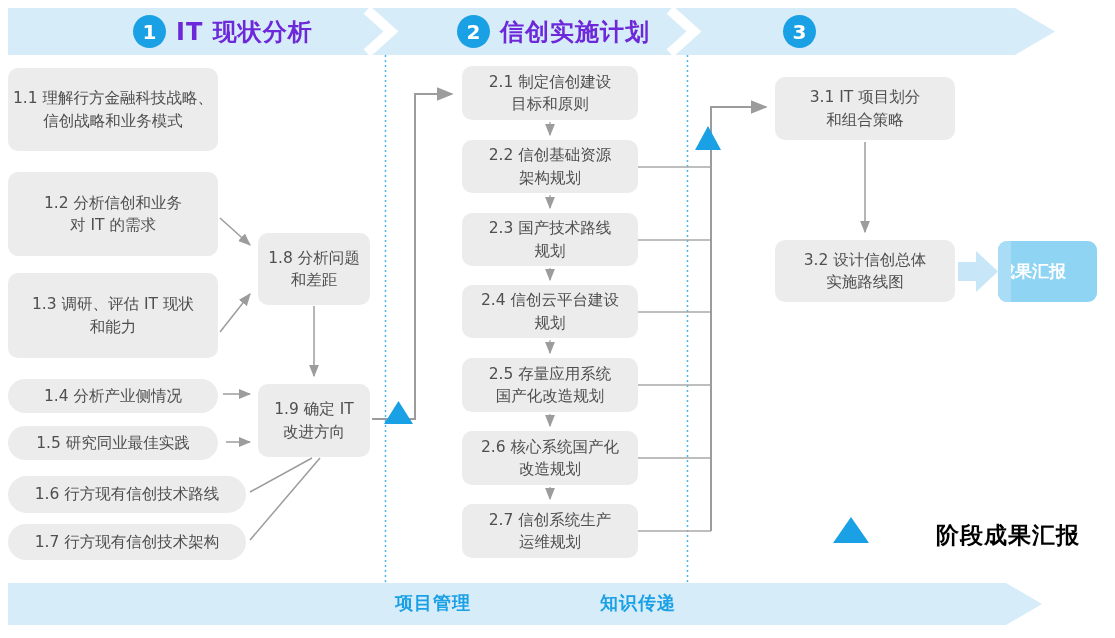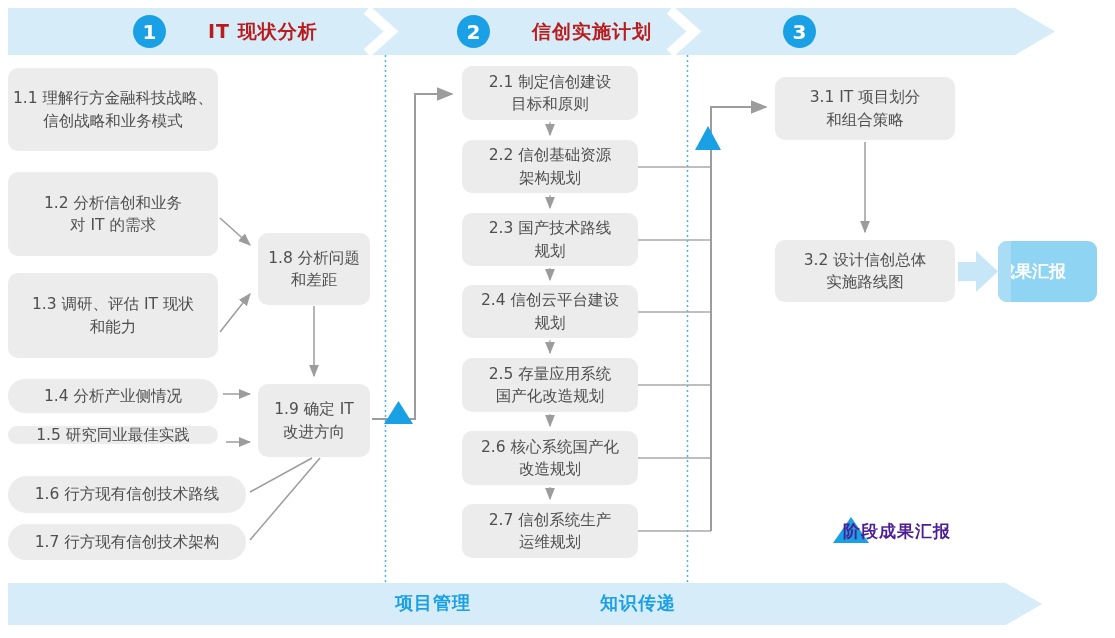--- a/index.html
+++ b/index.html
@@ -10,39 +10,39 @@
   .banner.top { left:8px; top:8px; width:1047px; height:47px;
     clip-path:polygon(0 0, calc(100% - 40px) 0, 100% 50%, calc(100% - 40px) 100%, 0 100%); }
   .banner.bottom { left:8px; top:583px; width:1034px; height:42px;
     clip-path:polygon(0 0, calc(100% - 36px) 0, 100% 50%, calc(100% - 36px) 100%, 0 100%); }
 
   .overlay { position:absolute; left:0; top:0; width:1115px; height:638px; z-index:1; }
 
   .phase { position:absolute; top:8px; height:47px; display:flex; align-items:center; gap:10px; z-index:3; }
   .phase .num { width:33px; height:33px; border-radius:50%; background:#1aa0e4; color:#fff;
     font-weight:bold; font-size:20px; display:flex; align-items:center; justify-content:center; }
-  .phase .ptitle { color:#b91c1c; font-weight:bold; font-size:19px; letter-spacing:1px;margin-left:32px; }
+  .phase .ptitle { color:#6d28d9; font-weight:bold; font-size:24px; letter-spacing:1px; }
 
   .gbox { position:absolute; background:#ececec; border-radius:10px; z-index:2;
     display:flex; flex-direction:column; align-items:center; justify-content:center;
     color:#4f4f50; font-size:15.5px; line-height:1.45; text-align:center; }
   .gbox span { white-space:nowrap; }
   .pill { border-radius:19px; }
 
   .report-box { position:absolute; left:998px; top:241px; width:99px; height:61px;
     background:#8fd4f2; border-radius:9px; z-index:2; display:flex; align-items:center; }
   .report-box .stripe { position:absolute; left:0; top:0; width:13px; height:100%;
     background:#a8ddf5; border-radius:9px 0 0 9px; }
   .report-box .rtext { flex:1; text-align:center; color:#fff; font-weight:bold;
     font-size:17px; line-height:1.35; display:flex; flex-direction:row; }
 
   .bottom-label { position:absolute; top:591px; z-index:3; color:#1aa0e4;
     font-weight:bold; font-size:18px; letter-spacing:1px; }
-  .legend-label { position:absolute; left:843px; top:520px; z-index:3; color:#4c1d95;
-    font-weight:bold; font-size:17px; letter-spacing:1px; }
+  .legend-label { position:absolute; left:936px; top:520px; z-index:3; color:#000000;
+    font-weight:bold; font-size:23px; letter-spacing:1px; }
 </style>
 </head>
 <body>
 
 <div class="canvas">
 
   <div class="banner top"></div>
   <div class="banner bottom"></div>
 
   <svg class="overlay" viewBox="0 0 1115 638">
@@ -111,21 +111,21 @@
     <span>1.2 分析信创和业务</span>
     <span>对 IT 的需求</span>
   </div>
   <div class="gbox" style="left:8px;top:273px;width:210px;height:85px">
     <span>1.3 调研、评估 IT 现状</span>
     <span>和能力</span>
   </div>
   <div class="gbox pill" style="left:8px;top:379px;width:210px;height:34px">
     <span>1.4 分析产业侧情况</span>
   </div>
-  <div class="gbox pill" style="left:8px;top:426px;width:210px;height:18px">
+  <div class="gbox pill" style="left:8px;top:426px;width:210px;height:34px">
     <span>1.5 研究同业最佳实践</span>
   </div>
   <div class="gbox pill" style="left:8px;top:476px;width:238px;height:37px">
     <span>1.6 行方现有信创技术路线</span>
   </div>
   <div class="gbox pill" style="left:8px;top:524px;width:238px;height:36px">
     <span>1.7 行方现有信创技术架构</span>
   </div>
   <div class="gbox" style="left:258px;top:233px;width:112px;height:72px">
     <span>1.8 分析问题</span>

